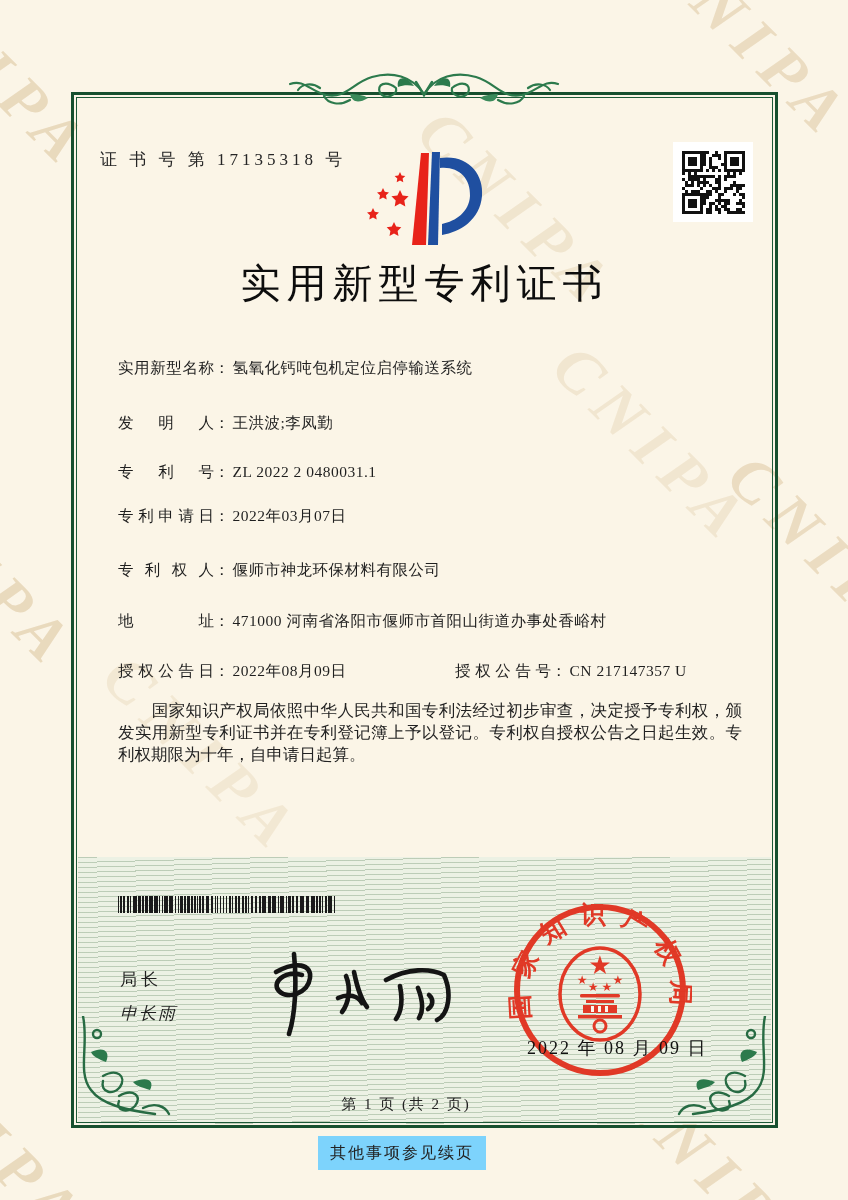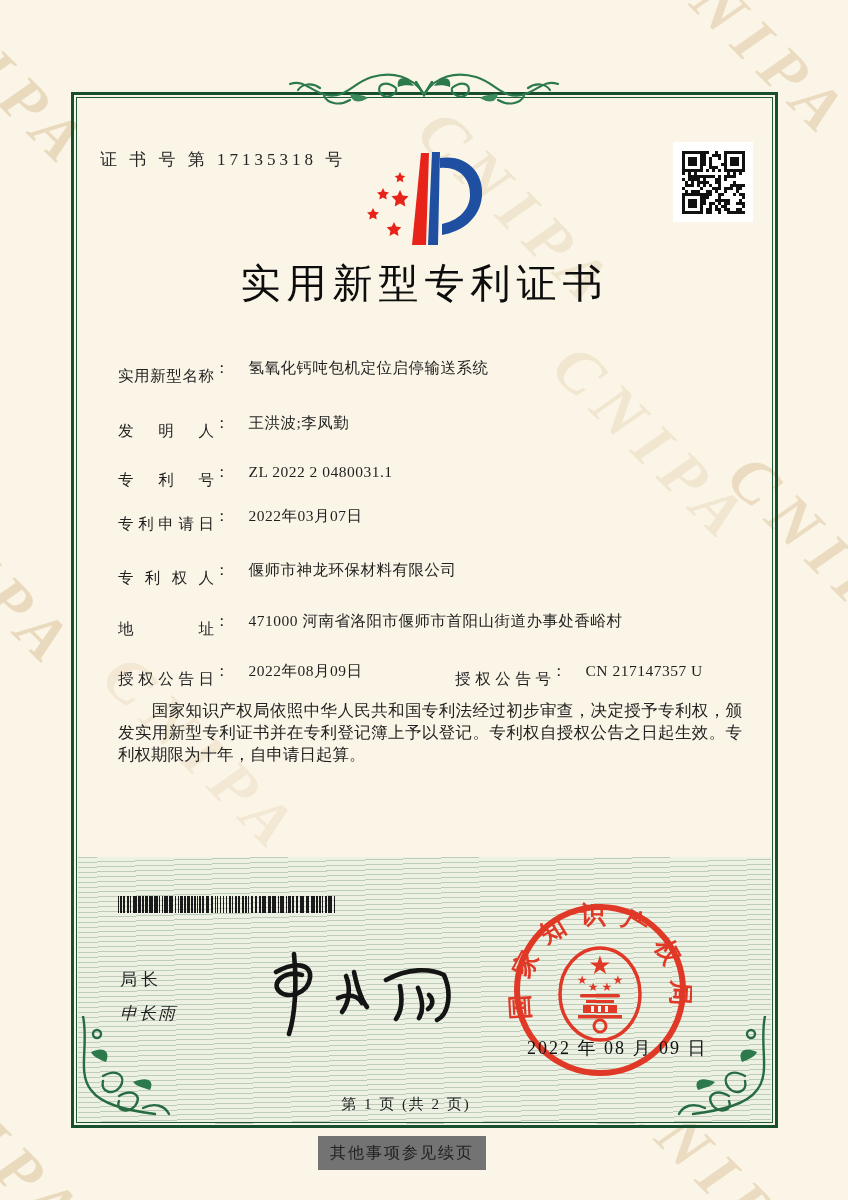--- a/index.html
+++ b/index.html
@@ -18,37 +18,37 @@
   .frame{left:71px;top:92px;width:707px;height:1036px;border:3px solid #17502f;box-sizing:border-box;z-index:3;}
   .frame-inner{position:absolute;left:2px;top:2px;right:2px;bottom:2px;border:1.5px solid #1d5a38;}
   
   .certno{left:100px;top:148px;font-size:17px;letter-spacing:4px;color:#262626;z-index:4;}
   .qrbox{left:673px;top:142px;width:80px;height:80px;background:#fff;z-index:4;
          display:flex;align-items:center;justify-content:center;}
   .title{left:71px;top:256px;width:707px;text-align:center;font-size:40px;font-weight:normal;
          letter-spacing:6px;color:#0d0d0d;z-index:4;}
   
   .row{left:118px;z-index:4;font-size:15.5px;white-space:nowrap;color:#1f1f1f;}
-  .flabel{display:inline-block;width:92px;text-align:justify;text-align-last:justify;vertical-align:top;margin-top:8px;}
+  .flabel{display:inline-block;width:92px;text-align:justify;text-align-last:justify;vertical-align:top;}
   .colon{display:inline-block;}
-  .fvalue{display:inline-block;margin-left:19px;letter-spacing:.5px;}
+  .fvalue{display:inline-block;margin-left:3px;letter-spacing:.5px;}
   .pair2{position:absolute;left:337px;top:0;white-space:nowrap;}
   
   .bodytext{left:118px;top:700px;width:624px;z-index:4;font-size:16.5px;line-height:22px;
             text-align:justify;color:#222;}
   .bodytext p{margin:0;text-indent:2.05em;}
   
   .barcode{left:118px;top:896px;z-index:4;}
   .signer-title{left:120px;top:968px;font-size:17px;letter-spacing:4px;z-index:4;text-align:right;}
   .signer-name{left:120px;top:1002px;font-size:17px;letter-spacing:2px;z-index:4;font-style:italic;}
   .signature{left:248px;top:946px;z-index:4;}
   .seal{left:508px;top:898px;z-index:5;opacity:.95;}
   .sealdate{left:527px;top:1036px;font-size:18px;letter-spacing:2px;color:#111;z-index:6;}
   .pagefoot{left:71px;top:1095px;width:670px;text-align:center;font-size:15px;letter-spacing:2px;z-index:4;color:#222;}
-  .contbox{left:318px;top:1136px;width:168px;height:34px;background:#737373;z-index:4;
+  .contbox{left:318px;top:1136px;width:168px;height:34px;background:#7dd3fc;z-index:4;
            display:flex;align-items:center;justify-content:center;font-size:16px;letter-spacing:2px;color:#222;}
   .orn{z-index:4;}
 </style>
 </head>
 <body>
 
 <div class="wm o55" style="left:-70px;top:-45px">CNIPA</div>
 <div class="wm o50" style="left:690px;top:-75px">CNIPA</div>
 <div class="wm o55" style="left:-85px;top:455px">CNIPA</div>
 <div class="wm o50" style="left:765px;top:440px">CNIPA</div>

